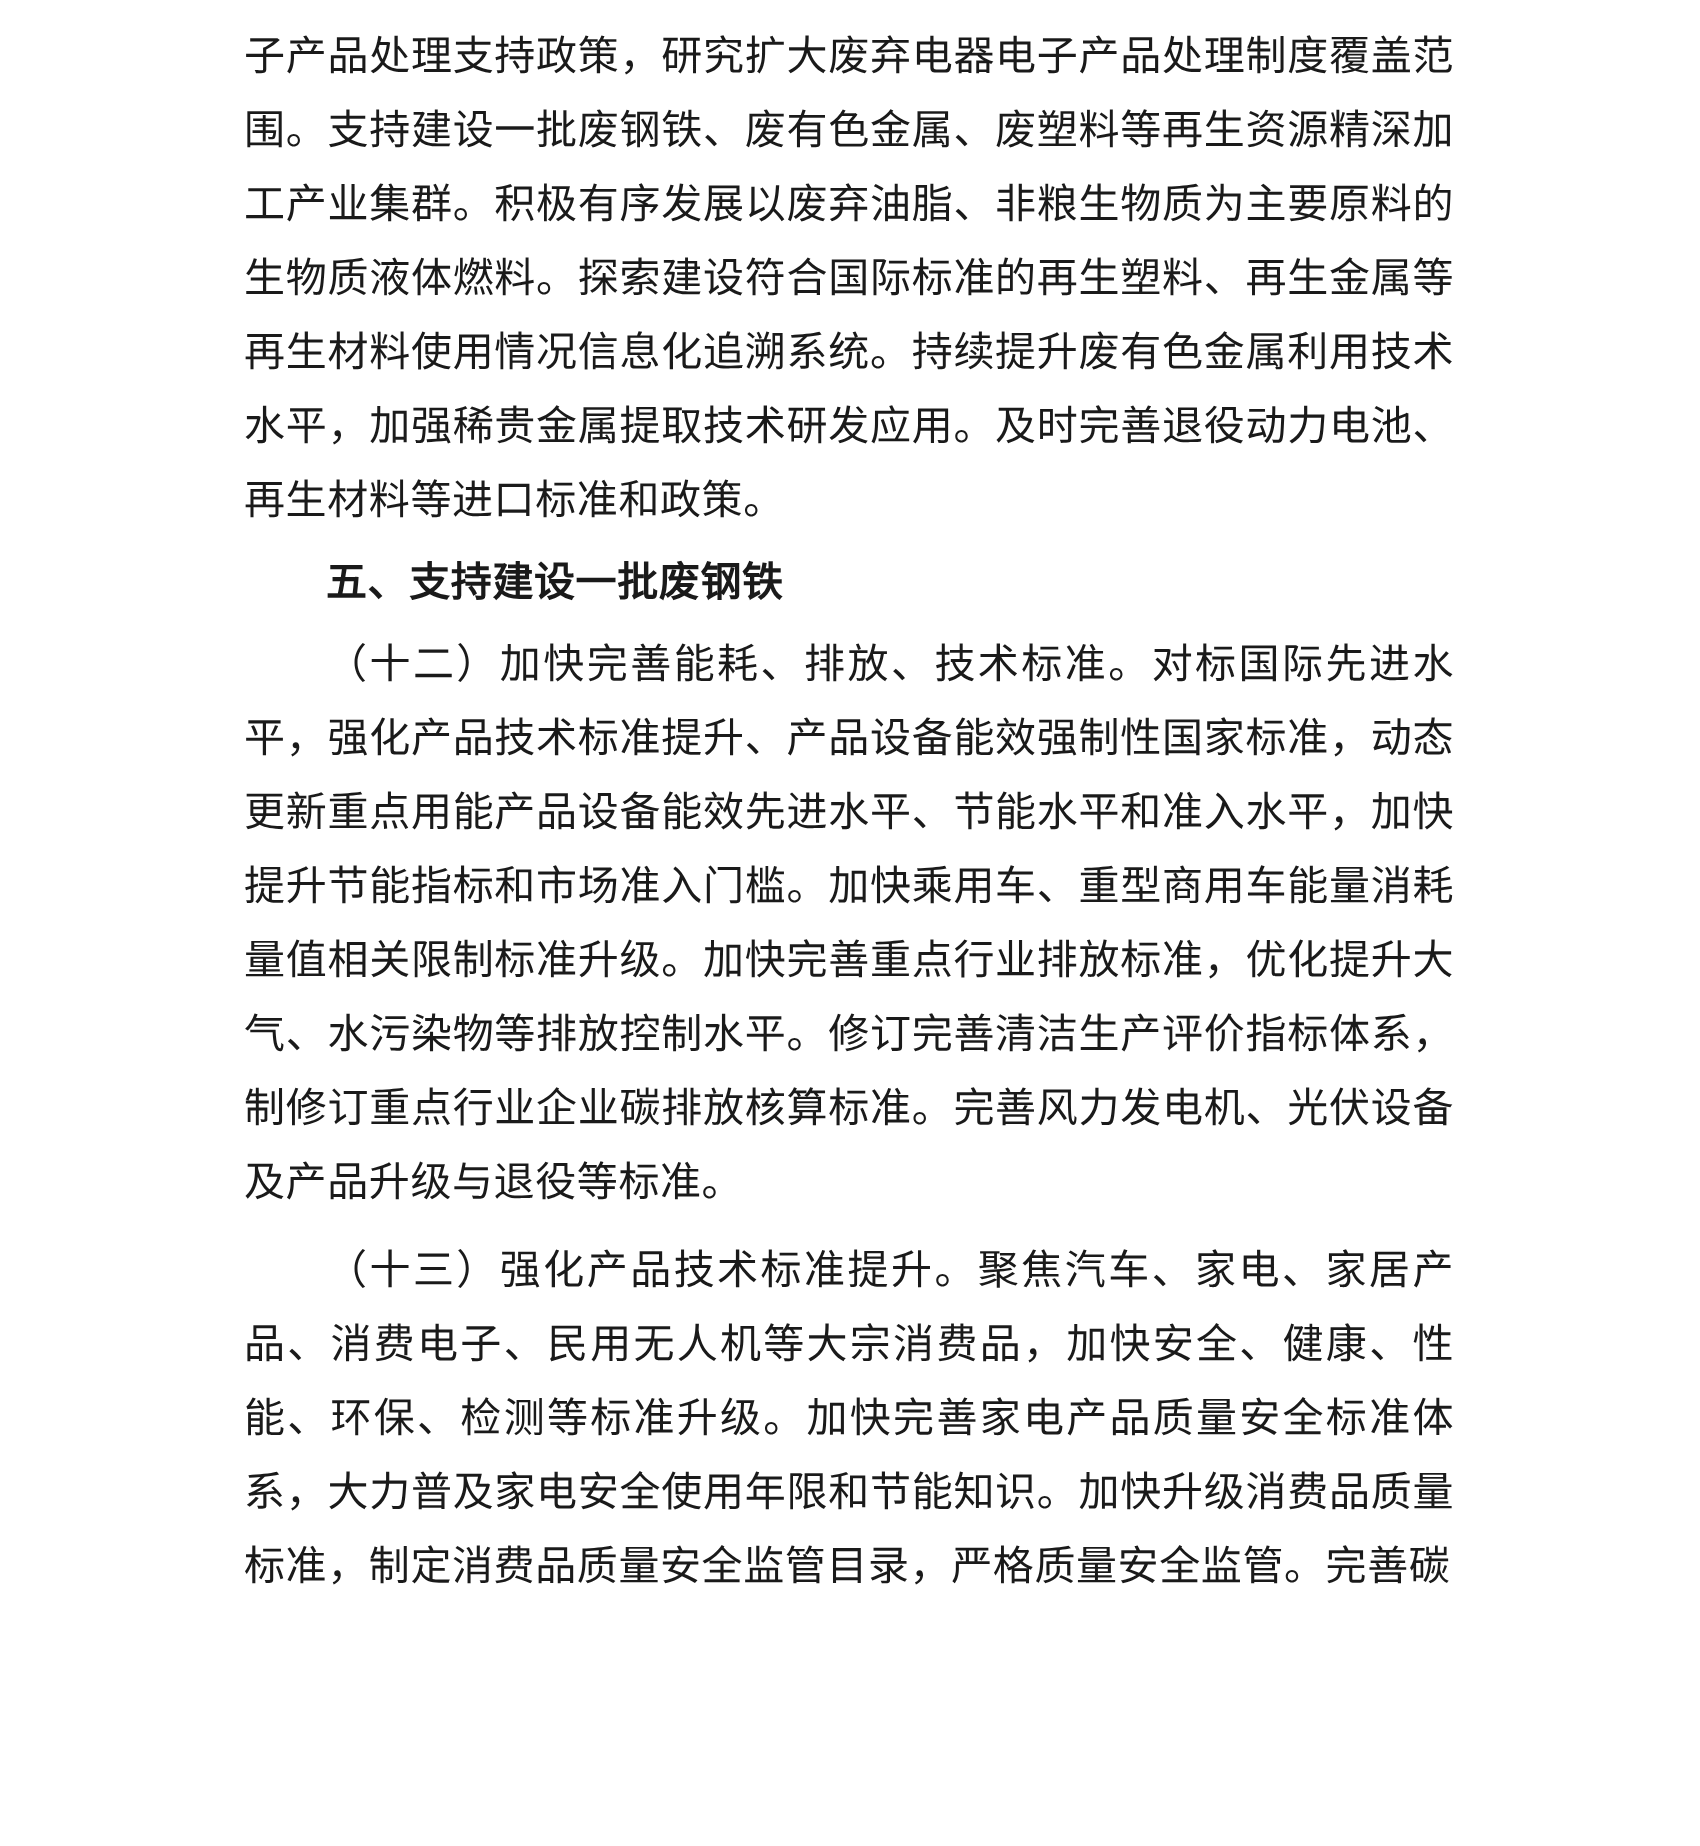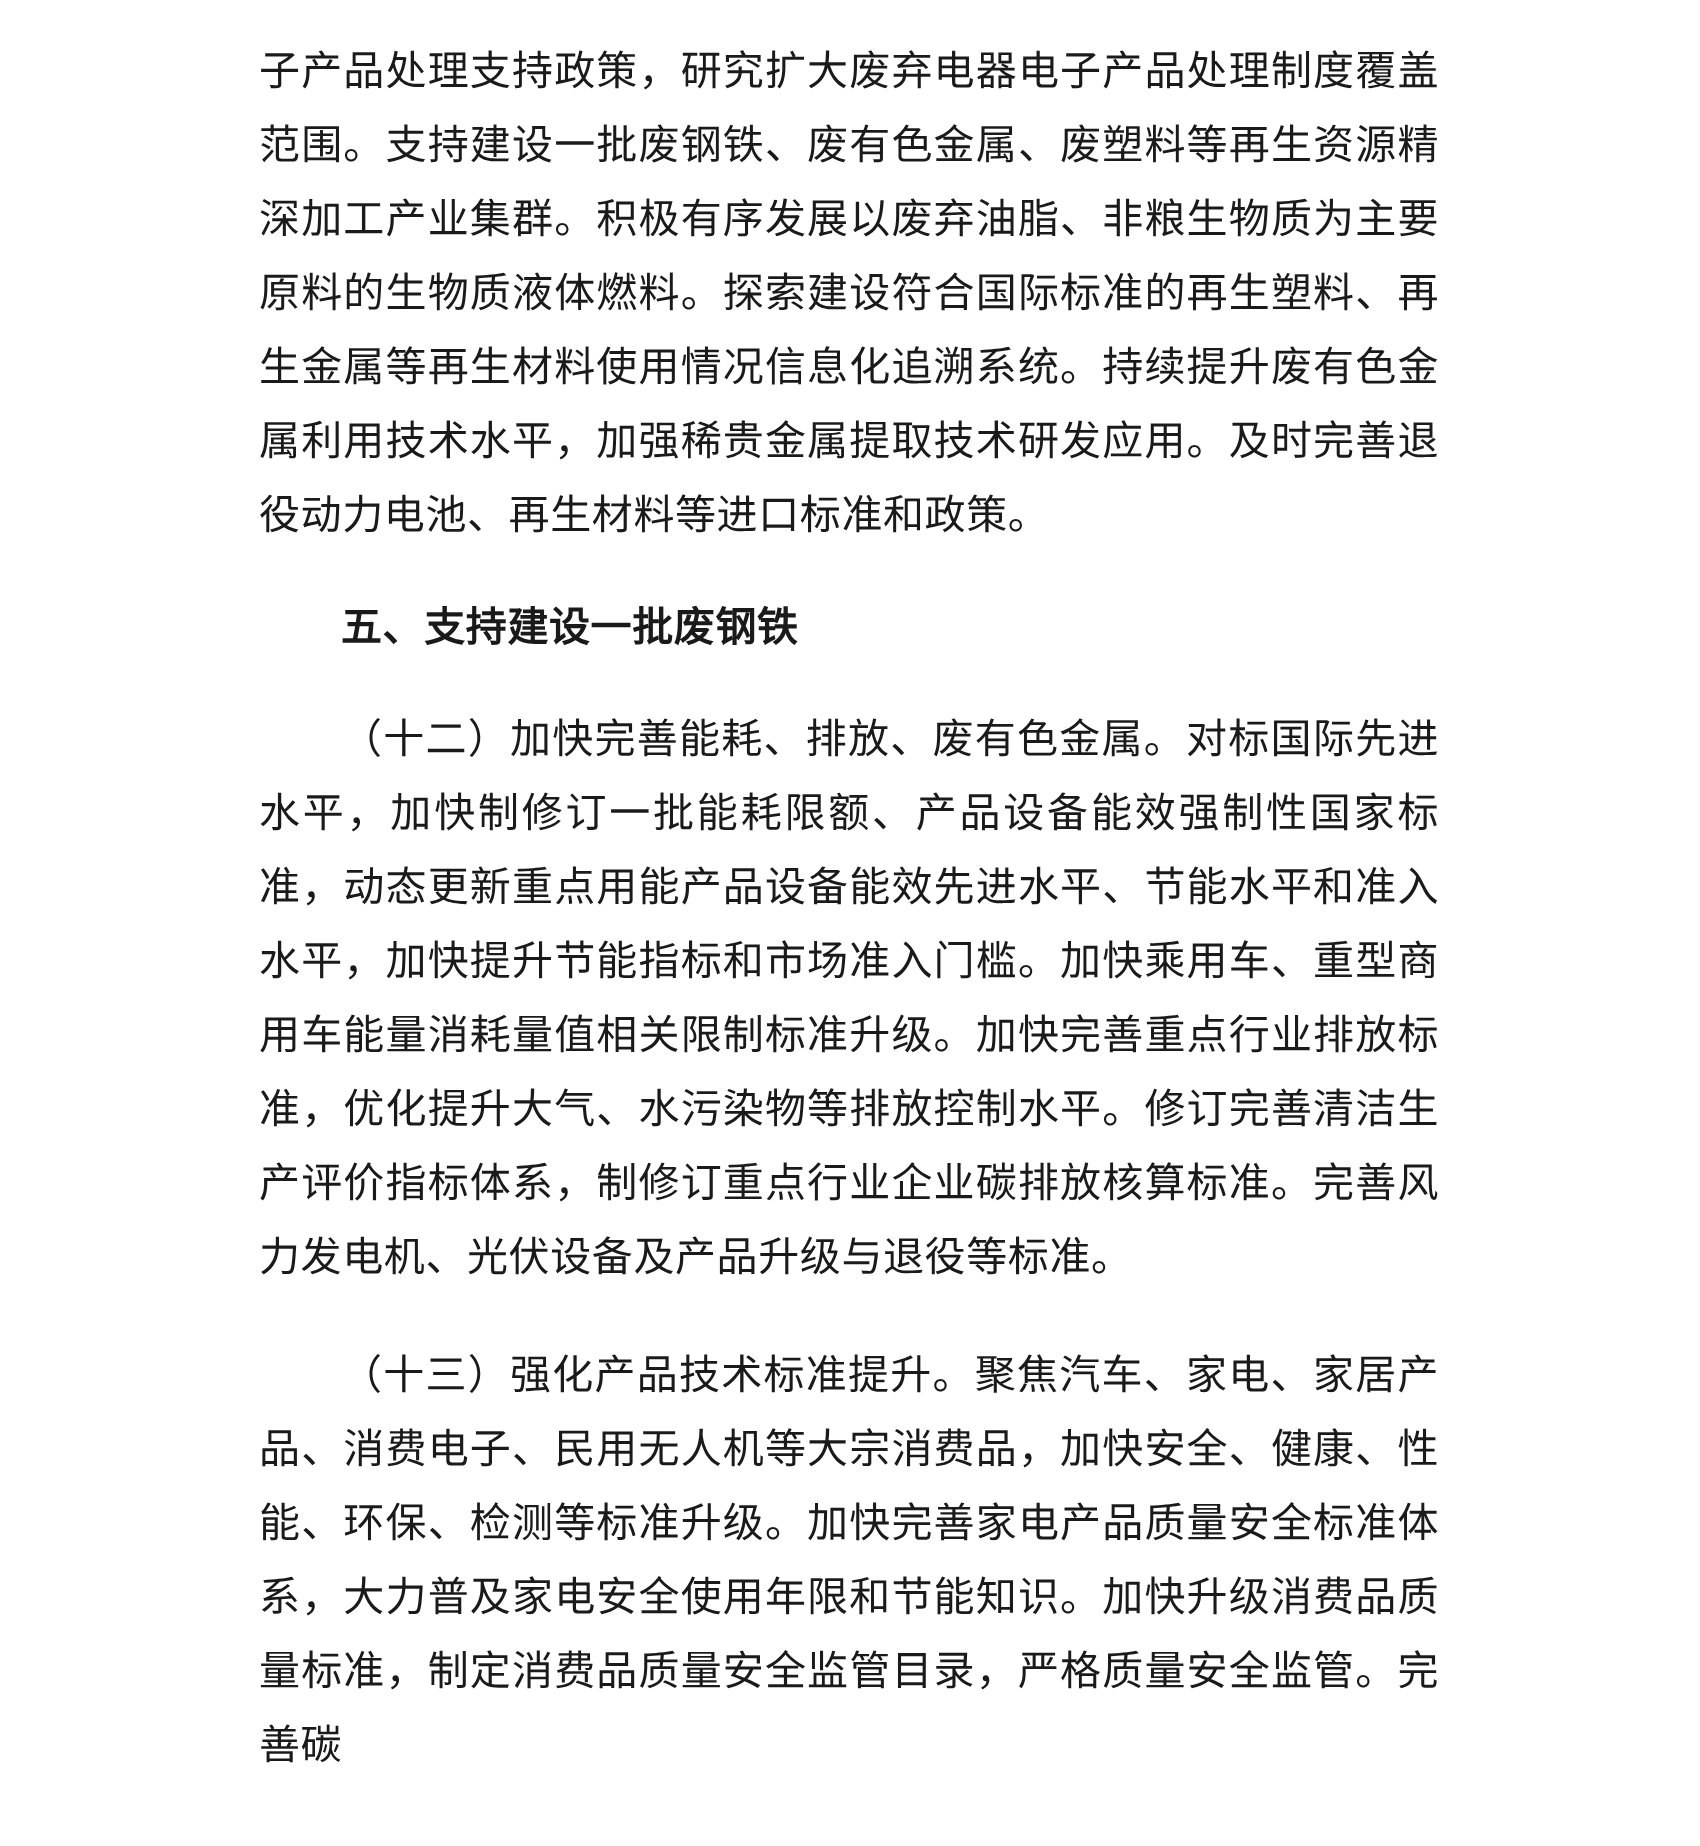--- a/index.html
+++ b/index.html
@@ -21,21 +21,21 @@
     top: 18px;
     width: 1212px;
   }
   .para {
     font-family: "DejaVu Serif", "Liberation Serif", serif;
     font-size: 41px;
     line-height: 74px;
     color: #1a1a1a;
     text-align: justify;
     text-justify: inter-ideograph;
-    margin: 16px;
+    margin: 1px;
     letter-spacing: 0.6px;
     font-weight: 500;
   }
   .para.indent {
     text-indent: 82px;
   }
   .para.heading {
     text-indent: 82px;
     font-weight: 600;
   }
@@ -53,20 +53,20 @@
   <div class="content">
 
     <p class="para">子产品处理支持政策，研究扩大废弃电器电子产品处理制度覆盖范围。支持建设一批废钢铁、废有色金属、废塑料等再生资源精深加工产业集群。积极有序发展以废弃油脂、非粮生物质为主要原料的生物质液体燃料。探索建设符合国际标准的再生塑料、再生金属等再生材料使用情况信息化追溯系统。持续提升废有色金属利用技术水平，加强稀贵金属提取技术研发应用。及时完善退役动力电池、再生材料等进口标准和政策。</p>
 
     <div class="gap-sm"></div>
 
     <p class="para heading">五、支持建设一批废钢铁</p>
 
     <div class="gap-sm"></div>
 
-    <p class="para indent">（十二）加快完善能耗、排放、废有色金属。对标国际先进水平，加快制修订一批能耗限额、产品设备能效强制性国家标准，动态更新重点用能产品设备能效先进水平、节能水平和准入水平，加快提升节能指标和市场准入门槛。加快乘用车、重型商用车能量消耗量值相关限制标准升级。加快完善重点行业排放标准，优化提升大气、水污染物等排放控制水平。修订完善清洁生产评价指标体系，制修订重点行业企业碳排放核算标准。完善风力发电机、光伏设备及产品升级与退役等标准。</p>
+    <p class="para indent">（十二）加快完善能耗、排放、技术标准。对标国际先进水平，强化产品技术标准提升、产品设备能效强制性国家标准，动态更新重点用能产品设备能效先进水平、节能水平和准入水平，加快提升节能指标和市场准入门槛。加快乘用车、重型商用车能量消耗量值相关限制标准升级。加快完善重点行业排放标准，优化提升大气、水污染物等排放控制水平。修订完善清洁生产评价指标体系，制修订重点行业企业碳排放核算标准。完善风力发电机、光伏设备及产品升级与退役等标准。</p>
 
     <div class="gap-md"></div>
 
     <p class="para indent">（十三）强化产品技术标准提升。聚焦汽车、家电、家居产品、消费电子、民用无人机等大宗消费品，加快安全、健康、性能、环保、检测等标准升级。加快完善家电产品质量安全标准体系，大力普及家电安全使用年限和节能知识。加快升级消费品质量标准，制定消费品质量安全监管目录，严格质量安全监管。完善碳</p>
 
   </div>
 </div>
 
 </body></html>

